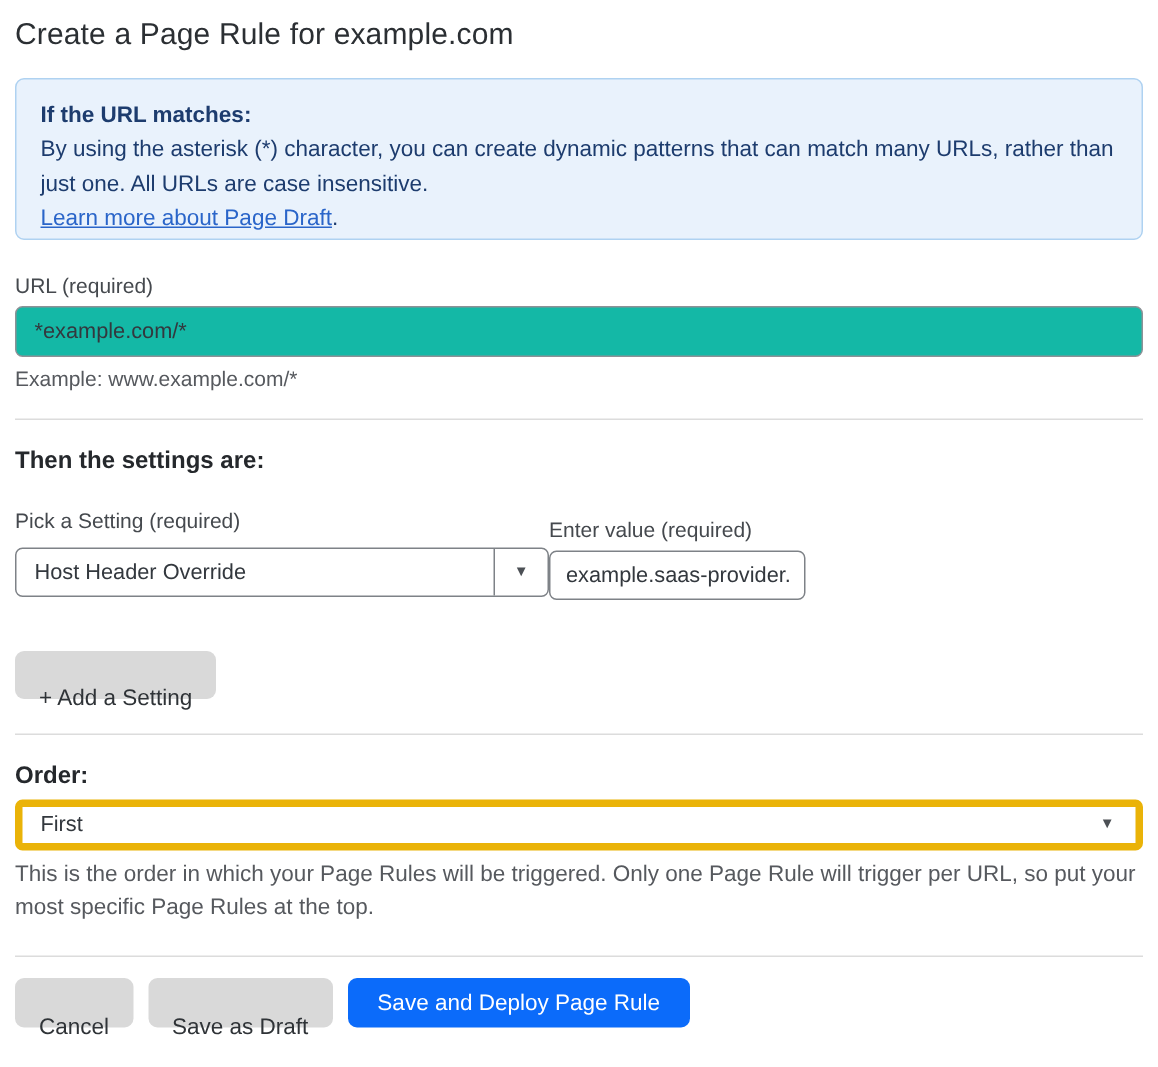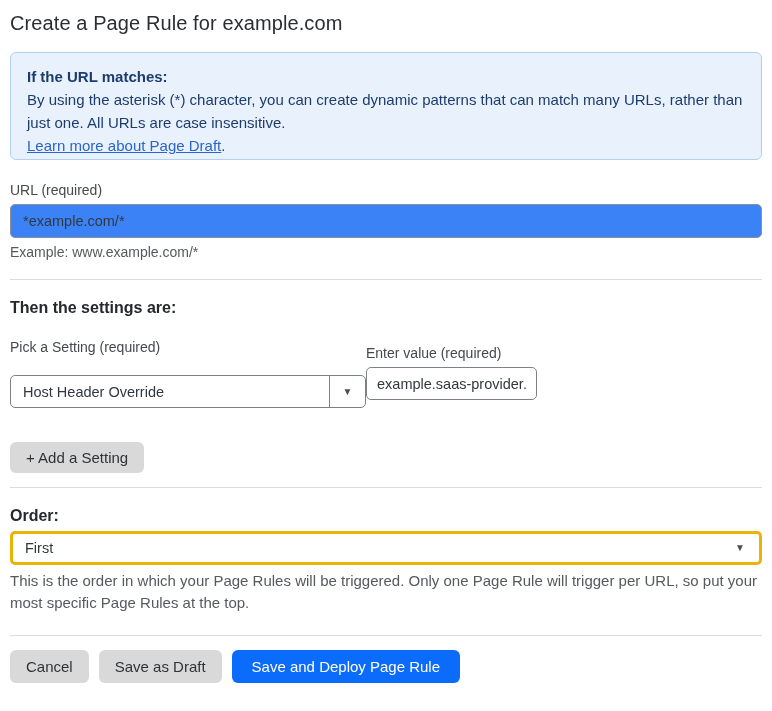--- a/index.html
+++ b/index.html
@@ -39,21 +39,21 @@
   .text-input {
     display: block;
     width: 752px; height: 34px;
     margin-top: 6px;
     border: 1px solid #8d9196;
     border-radius: 5px;
     padding: 0 12px;
     font-size: 14.5px;
     font-family: "Liberation Sans", "DejaVu Sans", sans-serif;
     color: #33383e;
-    background: #3b82f6;
+    background: #14b8a6;
     outline: none;
   }
   .hint-text { font-size: 14px; color: #56595e; margin-top: 6px; }
 
   .divider {
     border: none; border-top: 1px solid #dcdcdc;
     margin: 19px 0 0 0;
   }
 
   .section-heading {
@@ -94,33 +94,33 @@
     outline: none;
   }
 
   .btn {
     display: inline-block;
     border: none; border-radius: 6px;
     font-size: 15px;
     font-family: "Liberation Sans", "DejaVu Sans", sans-serif;
     cursor: pointer;
     height: 33px;
-    padding: 0 16px;
+    padding: 16px 16px;
     line-height: 33px;
   }
   .btn-gray { background: #d9d9d9; color: #2f3337; }
   .btn-blue { background: #0b6bfa; color: #ffffff; padding: 0 20px; }
 
   .add-setting-btn { margin-top: 34px; height: 31px; line-height: 31px; }
 
   .order-select {
     display: flex; align-items: center;
     width: 752px; height: 34px;
     margin-top: 6px;
-    border: 3px solid #eab308;
+    border: 5px solid #eab308;
     border-radius: 5px;
     background: #ffffff;
     cursor: pointer;
     font-size: 14.5px; color: #33383e;
   }
   .order-select .select-value { flex: 1; padding: 0 12px; }
   .order-select .arrow-plain {
     padding-right: 14px; display: flex; align-items: center;
   }
 
@@ -150,21 +150,21 @@
   <input class="text-input" type="text" value="*example.com/*" style="">
   <div class="hint-text">Example: www.example.com/*</div>
 
   <hr class="divider">
 
   <div class="section-heading">Then the settings are:</div>
 
   <div class="settings-row">
     <div class="settings-col-setting">
       <label class="field-label" style="margin-top:14px">Pick a Setting (required)</label>
-      <div class="select-box" style="margin-top:20px">
+      <div class="select-box" style="margin-top:10px">
         <span class="select-value">Host Header Override</span>
         <span class="select-arrow-seg">
           <span class="arrow-glyph">▼</span>
         </span>
       </div>
     </div>
     <div class="settings-col-value">
       <label class="field-label" style="margin-top:14px">Enter value (required)</label>
       <input class="value-input" style="margin-top: 6px;" type="text" value="example.saas-provider.com">
     </div>

